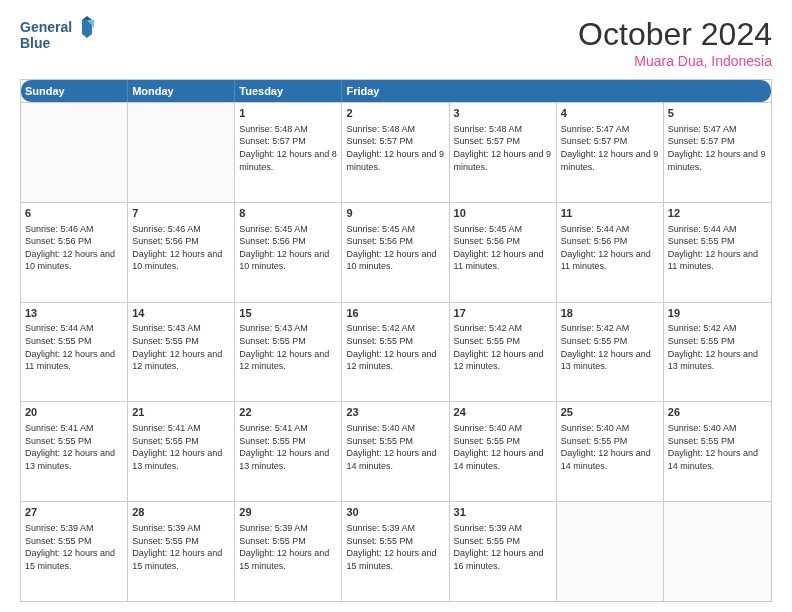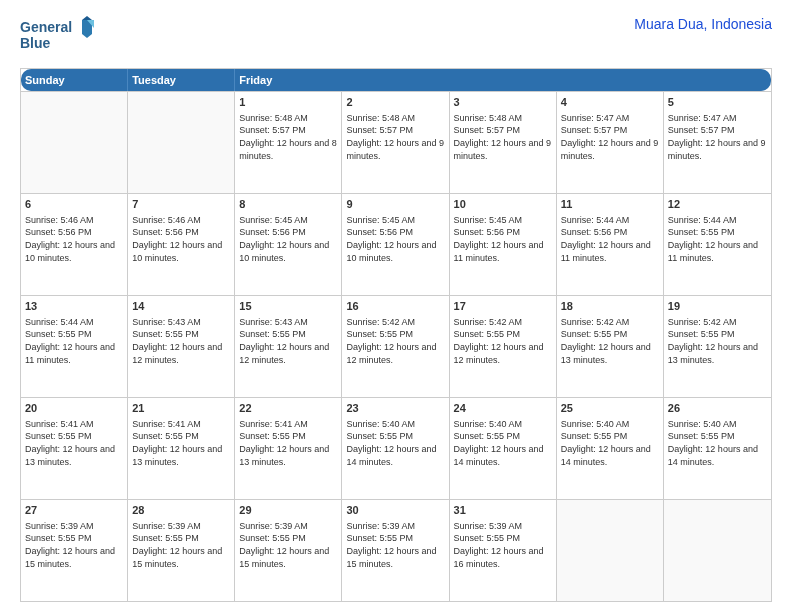--- a/index.html
+++ b/index.html
@@ -31,21 +31,21 @@
     .title-block {
       text-align: right;
     }
     .month-title {
       font-size: 32px;
       font-weight: normal;
       color: #333;
     }
     .location {
       font-size: 14px;
-      color: #1d4ed8;
+      color: #ec4899;
     }
     .calendar {
       flex: 1;
       display: flex;
       flex-direction: column;
       border: 1px solid #ccc;
     }
     .cal-header {
       display: grid;
       grid-template-columns: repeat(7, 1fr);
@@ -109,28 +109,30 @@
     <div class="logo">
   <svg width="80" height="42" viewBox="0 0 80 42">
     <text x="0" y="16" font-size="14" font-weight="bold" fill="#2c5f8a" font-family="Arial">General</text>
     <text x="0" y="32" font-size="14" font-weight="bold" fill="#2c5f8a" font-family="Arial">Blue</text>
     <polygon points="62,4 72,4 72,18 67,22 62,18" fill="#2c7ab0"></polygon>
     <polygon points="67,4 74,4 74,12" fill="#6cc0e0"></polygon>
     <polygon points="62,4 67,0 72,4" fill="#1a5a90"></polygon>
   </svg>
 </div>
     <div class="title-block">
+      <div class="month-title">October 2024</div>
       <div class="location">Muara Dua, Indonesia</div>
     </div>
   </div>
 
   <div class="calendar">
     <div class="cal-header">
 
     <div class="cal-header-cell">Sunday</div>
+        <div class="cal-header-cell">Monday</div>
         <div class="cal-header-cell">Tuesday</div>
         <div class="cal-header-cell">Friday</div>
       </div>
     <div class="cal-body">
 
     <div class="cal-row">
           <div class="cal-cell empty"></div>
           <div class="cal-cell empty"></div>
           <div class="cal-cell">
             <span class="day-num">1</span>

